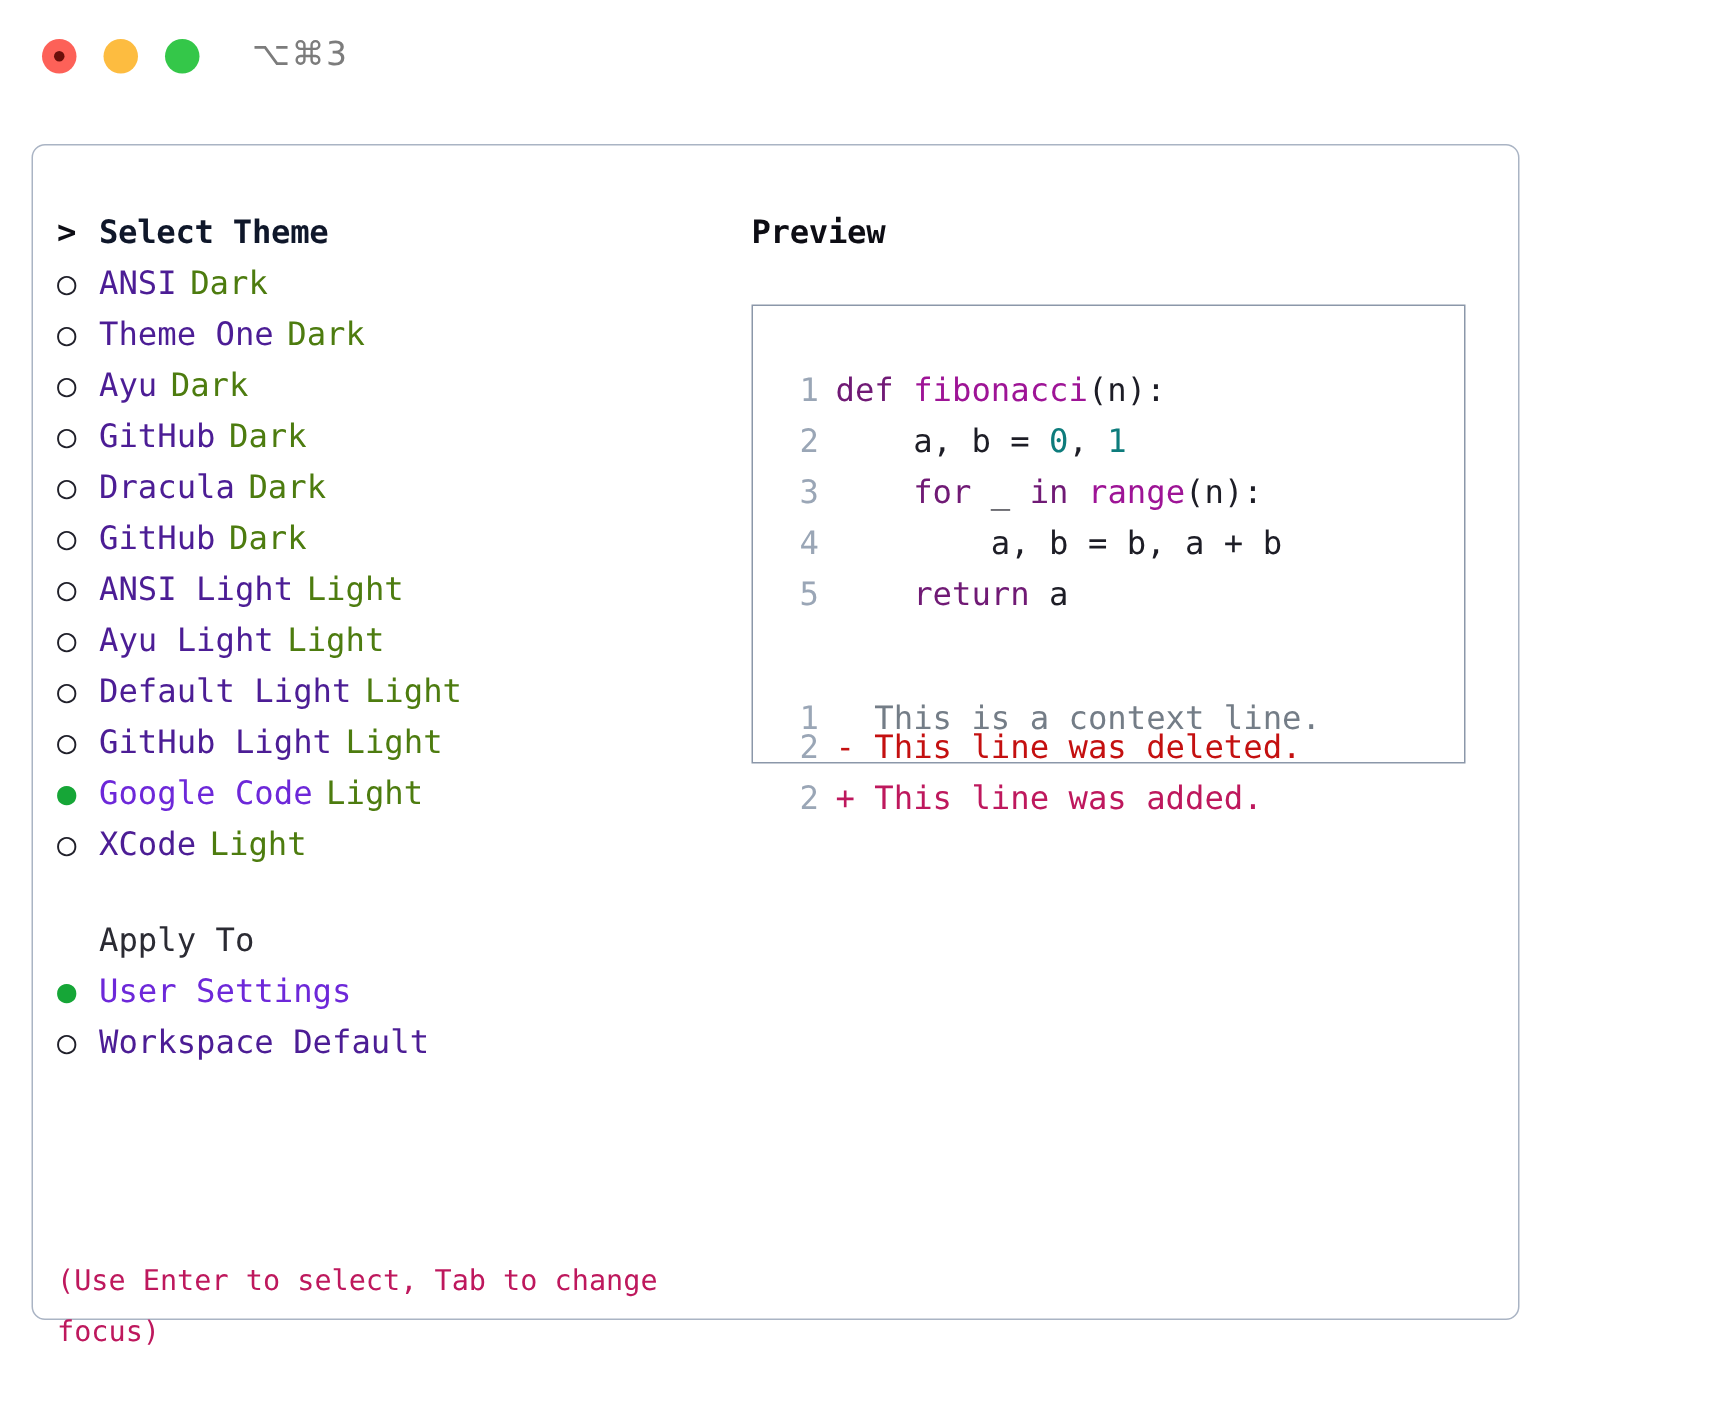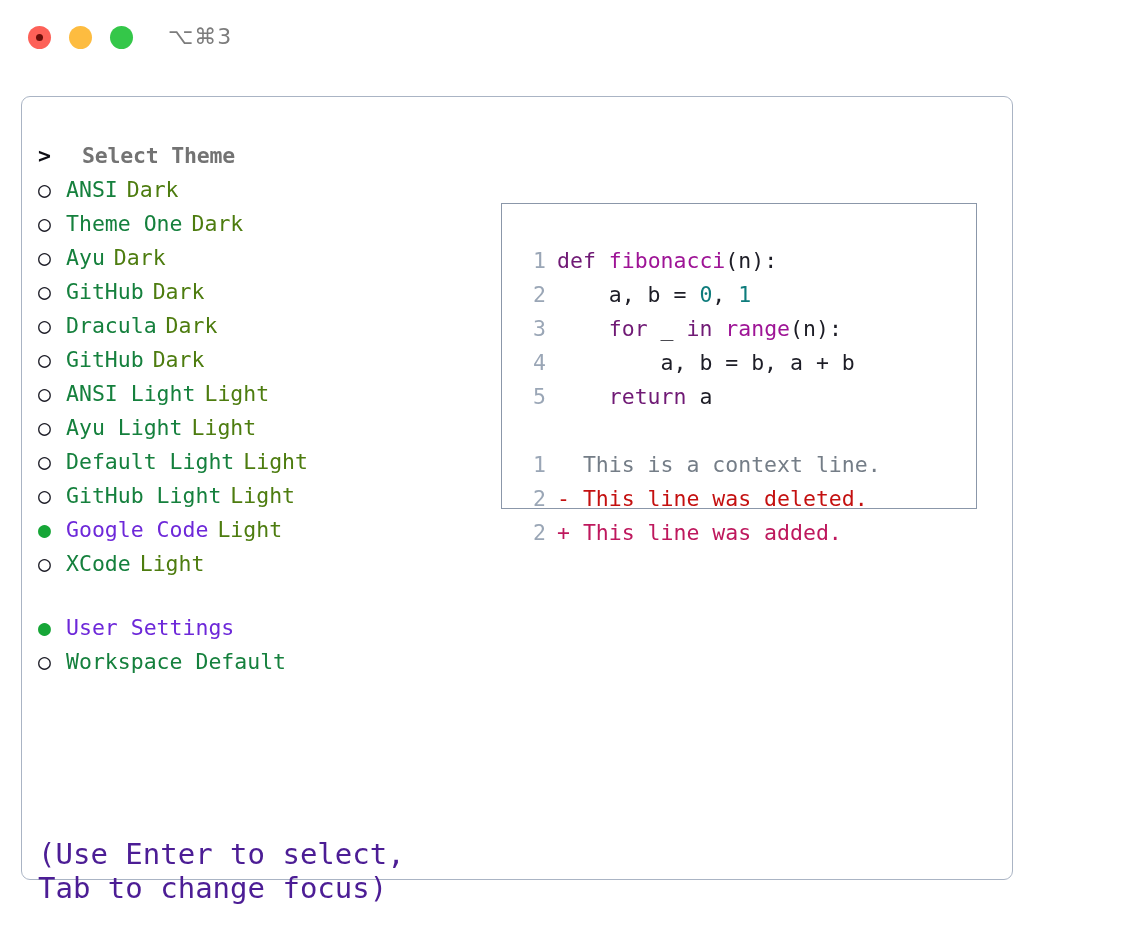--- a/index.html
+++ b/index.html
@@ -97,43 +97,43 @@
     white-space: pre;
   }
   .row .marker {
     display: inline-block;
     width: 28px;
     flex: 0 0 28px;
     color: #20202a;
     font-size: 21.5px;
   }
   .row.header-row .marker { font-weight: bold; color: #0d0d14; }
-  .row.header-row .label  { font-weight: bold; color: #737373; letter-spacing: -0.2px; margin-left: 16px; }
+  .row.header-row .label  { font-weight: bold; color: #0f172a; letter-spacing: -0.2px; }
   .row .label {
-    color: #15803d;
+    color: #4c1d95;
   }
   .row .badge {
     color: #4d7c0f;
     margin-left: 9px;
   }
   .row.selected .marker { color: #16a637; }
   .row.selected .label  { color: #6d28d9; }
 
   #section-gap { height: 30px; }
   .row.section-title .marker { color: transparent; }
   .row.section-title .label  { color: #2b2b33; }
 
   #hint-block {
     position: absolute;
     left: 16px;
     top: 740px;
     width: 420px;
-    font-size: 29px;
+    font-size: 19px;
     line-height: 34px;
-    color: #4c1d95;
+    color: #be185d;
     white-space: pre-wrap;
   }
 
   
   #preview-column {
     position: absolute;
     left: 479px;
     top: 46px;
     width: 490px;
   }
@@ -170,21 +170,21 @@
     text-align: right;
     color: #9aa6b6;
     margin-right: 11px;
   }
   .blankline { height: 34px; }
 
   .tok-kw   { color: #701a75; }
   .tok-fn   { color: #9e1496; }
   .tok-num  { color: #0e7c7c; }
   .tok-plain{ color: #1d1d26; }
-  .tok-ctx  { color: #747d87; }
+  .tok-ctx  { color: #747d87; margin-top: 15px; }
   .tok-del  { color: #c41010; }
   .tok-add  { color: #be185d; }
 </style>
 </head>
 <body>
 
 <div id="app-window">
 
   <div id="title-bar">
     <div class="traffic-lights">
@@ -214,28 +214,35 @@
           <div class="row"><span class="marker">○</span><span class="label">ANSI Light</span><span class="badge">Light</span></div>
           <div class="row"><span class="marker">○</span><span class="label">Ayu Light</span><span class="badge">Light</span></div>
           <div class="row"><span class="marker">○</span><span class="label">Default Light</span><span class="badge">Light</span></div>
           <div class="row"><span class="marker">○</span><span class="label">GitHub Light</span><span class="badge">Light</span></div>
           <div class="row selected"><span class="marker">●</span><span class="label">Google Code</span><span class="badge">Light</span></div>
           <div class="row"><span class="marker">○</span><span class="label">XCode</span><span class="badge">Light</span></div>
         </div>
 
       <div id="section-gap"></div>
 
+      <div class="row section-title">
+        <span class="marker">○</span>
+        <span class="label">Apply To</span>
+      </div>
 
       <div id="apply-items">
           <div class="row selected"><span class="marker">●</span><span class="label">User Settings</span></div>
           <div class="row"><span class="marker">○</span><span class="label">Workspace Default</span></div>
         </div>
     </div>
 
     <div id="hint-block">(Use Enter to select, Tab to change focus)</div>
 
+    <div id="preview-column">
+      <div id="preview-title">Preview</div>
+    </div>
 
     <div id="preview-box">
       <div id="code-area"><div class="codeline"><span class="lineno">1</span><span><span class="tok-kw">def</span><span class="tok-plain"> </span><span class="tok-fn">fibonacci</span><span class="tok-plain">(n):</span></span></div><div class="codeline"><span class="lineno">2</span><span><span class="tok-plain">    a, b = </span><span class="tok-num">0</span><span class="tok-plain">, </span><span class="tok-num">1</span></span></div><div class="codeline"><span class="lineno">3</span><span><span class="tok-plain">    </span><span class="tok-kw">for</span><span class="tok-plain"> _ </span><span class="tok-kw">in</span><span class="tok-plain"> </span><span class="tok-fn">range</span><span class="tok-plain">(n):</span></span></div><div class="codeline"><span class="lineno">4</span><span><span class="tok-plain">        a, b = b, a + b</span></span></div><div class="codeline"><span class="lineno">5</span><span><span class="tok-plain">    </span><span class="tok-kw">return</span><span class="tok-plain"> a</span></span></div><div class="blankline"></div><div class="codeline"><span class="lineno">1</span><span class="tok-ctx">  This is a context line.</span></div><div class="codeline"><span class="lineno">2</span><span class="tok-del">- This line was deleted.</span></div><div class="codeline"><span class="lineno">2</span><span class="tok-add">+ This line was added.</span></div></div>
     </div>
 
   </div>
 </div>
 
 </body></html>

